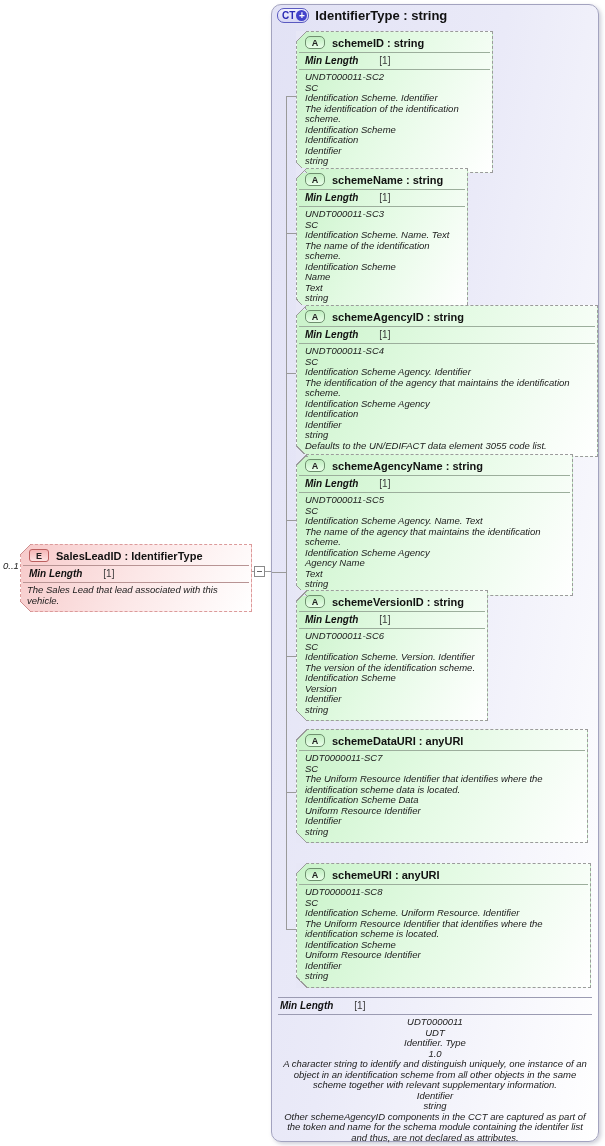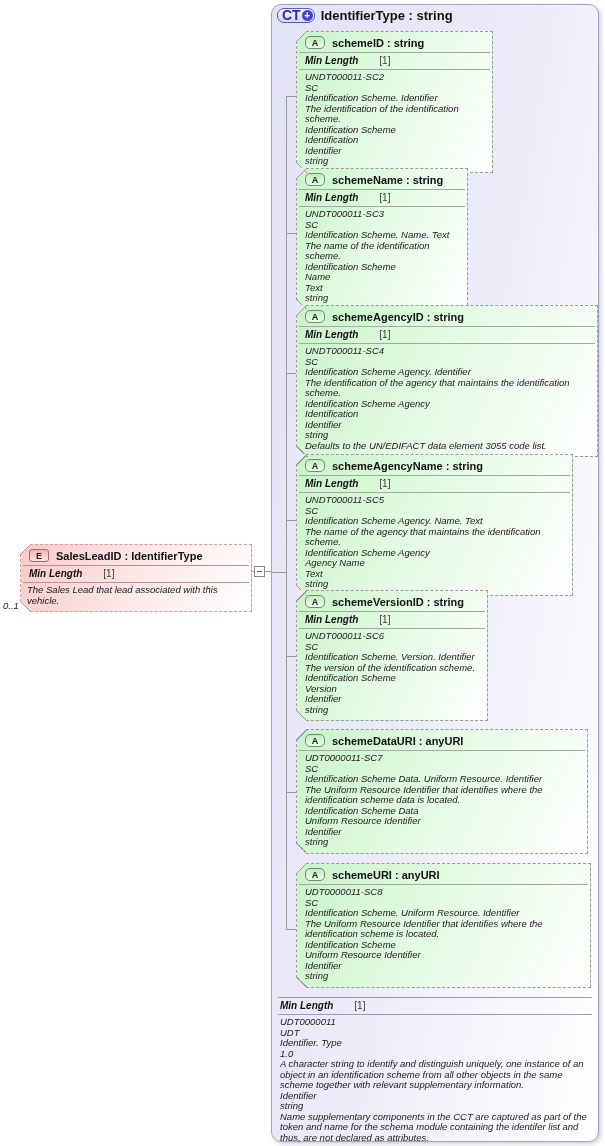--- a/index.html
+++ b/index.html
@@ -8,21 +8,21 @@
 
   
   .ct-box{position:absolute;left:271px;top:4px;width:328px;height:1138px;
     box-sizing:border-box;border:1px solid #a3a3bf;border-radius:10px;
     background:linear-gradient(100deg,#e2e2f5 0%,#eaeaf8 45%,#ffffff 100%);
     box-shadow:2px 2px 4px rgba(110,110,140,.35);}
   .ct-header{position:absolute;left:5px;top:3px;display:flex;align-items:center;gap:6px;z-index:3;}
   .ct-icon{display:inline-flex;align-items:center;height:13px;padding:0 1px 0 4px;
     border:1px solid #5a5ac0;border-radius:7px;
     background:linear-gradient(#f2f2ff,#d6d6f4);}
-  .ct-icon .ct-text{font-size:14px;font-weight:bold;color:#2b2bb4;line-height:13px;}
+  .ct-icon .ct-text{font-size:10px;font-weight:bold;color:#2b2bb4;line-height:13px;}
   .ct-icon .ct-plus{width:11px;height:11px;margin-left:1px;border-radius:50%;
     background:#4343cb;color:#fff;font-size:10px;font-weight:bold;line-height:11px;text-align:center;}
   .ct-title{font-size:13px;font-weight:bold;white-space:nowrap;}
 
   
   .note{position:absolute;box-sizing:border-box;padding-bottom:4px;}
   .attr-box{left:24px;border:1px dashed #9b9b9b;
     background:linear-gradient(115deg,#c9f3c9 0%,#e3fae3 45%,#ffffff 100%);
     --cutbg:#e7e7f6;--cutline:#9b9b9b;}
   .elem-box{border:1px dashed #dc9a9a;
@@ -45,29 +45,29 @@
   .facet-row{display:flex;gap:21px;padding:2px 8px;font-size:10px;line-height:12px;}
   .facet-name{font-style:italic;font-weight:bold;color:#111;}
   .facet-value{color:#3a3a3a;}
   .annot-block{padding:2px 8px 1px 8px;}
   .annot{font-style:italic;font-size:9.5px;line-height:10.5px;color:#1b1b1b;}
 
   
   .ct-bottom{position:absolute;left:6px;right:6px;top:992px;}
   .ct-bottom .hr{background:#9b9bb2;margin:0;}
   .ct-bottom .facet-row{padding:2px 2px;}
-  .ct-bottom .annot-block{padding:2px 2px 0 2px;}
+  .ct-bottom .annot-block{padding:2px 2px 0 2px;text-align:center;}
 
   
   .line{position:absolute;background:#9a9a9a;}
   .handle{position:absolute;left:254px;top:566px;width:11px;height:11px;box-sizing:border-box;
     border:1px solid #8a8a8a;background:#ffffff;z-index:2;}
   .handle .dash{position:absolute;left:2px;right:2px;top:4px;height:1px;background:#666;}
 
-  .cardinality{position:absolute;left:3px;top:560px;font-size:9.5px;font-style:italic;color:#222;margin-top:40px;}
+  .cardinality{position:absolute;left:3px;top:560px;font-size:9.5px;font-style:italic;color:#222;}
 </style>
 </head>
 <body>
 
 <div class="cardinality">0..1</div>
 
 <div class="note elem-box" style="left:20px;top:544px;width:232px;">
   <div class="box-header">
     <span class="tag e-tag">E</span>
     <span class="box-title">SalesLeadID : IdentifierType</span>
@@ -225,21 +225,20 @@
 
   <div class="note attr-box" style="top:724px;width:292px;">
     <div class="box-header">
       <span class="tag a-tag">A</span>
       <span class="box-title">schemeDataURI : anyURI</span>
     </div>
     <div class="hr"></div>
     <div class="annot-block" style="padding-right:3px;">
       <div class="annot">UDT0000011-SC7</div>
       <div class="annot">SC</div>
-      <div class="annot">Identification Scheme Data. Uniform Resource. Identifier</div>
       <div class="annot">The Uniform Resource Identifier that identifies where the identification scheme data is located.</div>
       <div class="annot">Identification Scheme Data</div>
       <div class="annot">Uniform Resource Identifier</div>
       <div class="annot">Identifier</div>
       <div class="annot">string</div>
     </div>
   </div>
 
   <div class="note attr-box" style="top:858px;width:295px;">
     <div class="box-header">
@@ -267,16 +266,16 @@
     </div>
     <div class="hr"></div>
     <div class="annot-block">
       <div class="annot">UDT0000011</div>
       <div class="annot">UDT</div>
       <div class="annot">Identifier. Type</div>
       <div class="annot">1.0</div>
       <div class="annot">A character string to identify and distinguish uniquely, one instance of an object in an identification scheme from all other objects in the same scheme together with relevant supplementary information.</div>
       <div class="annot">Identifier</div>
       <div class="annot">string</div>
-      <div class="annot">Name supplementary components in the CCT are captured as part of the token and name for the schema module containing the identifer list and thus, are not declared as attributes.</div>
+      <div class="annot">Other schemeAgencyID components in the CCT are captured as part of the token and name for the schema module containing the identifer list and thus, are not declared as attributes.</div>
     </div>
   </div>
 </div>
 
 </body></html>

